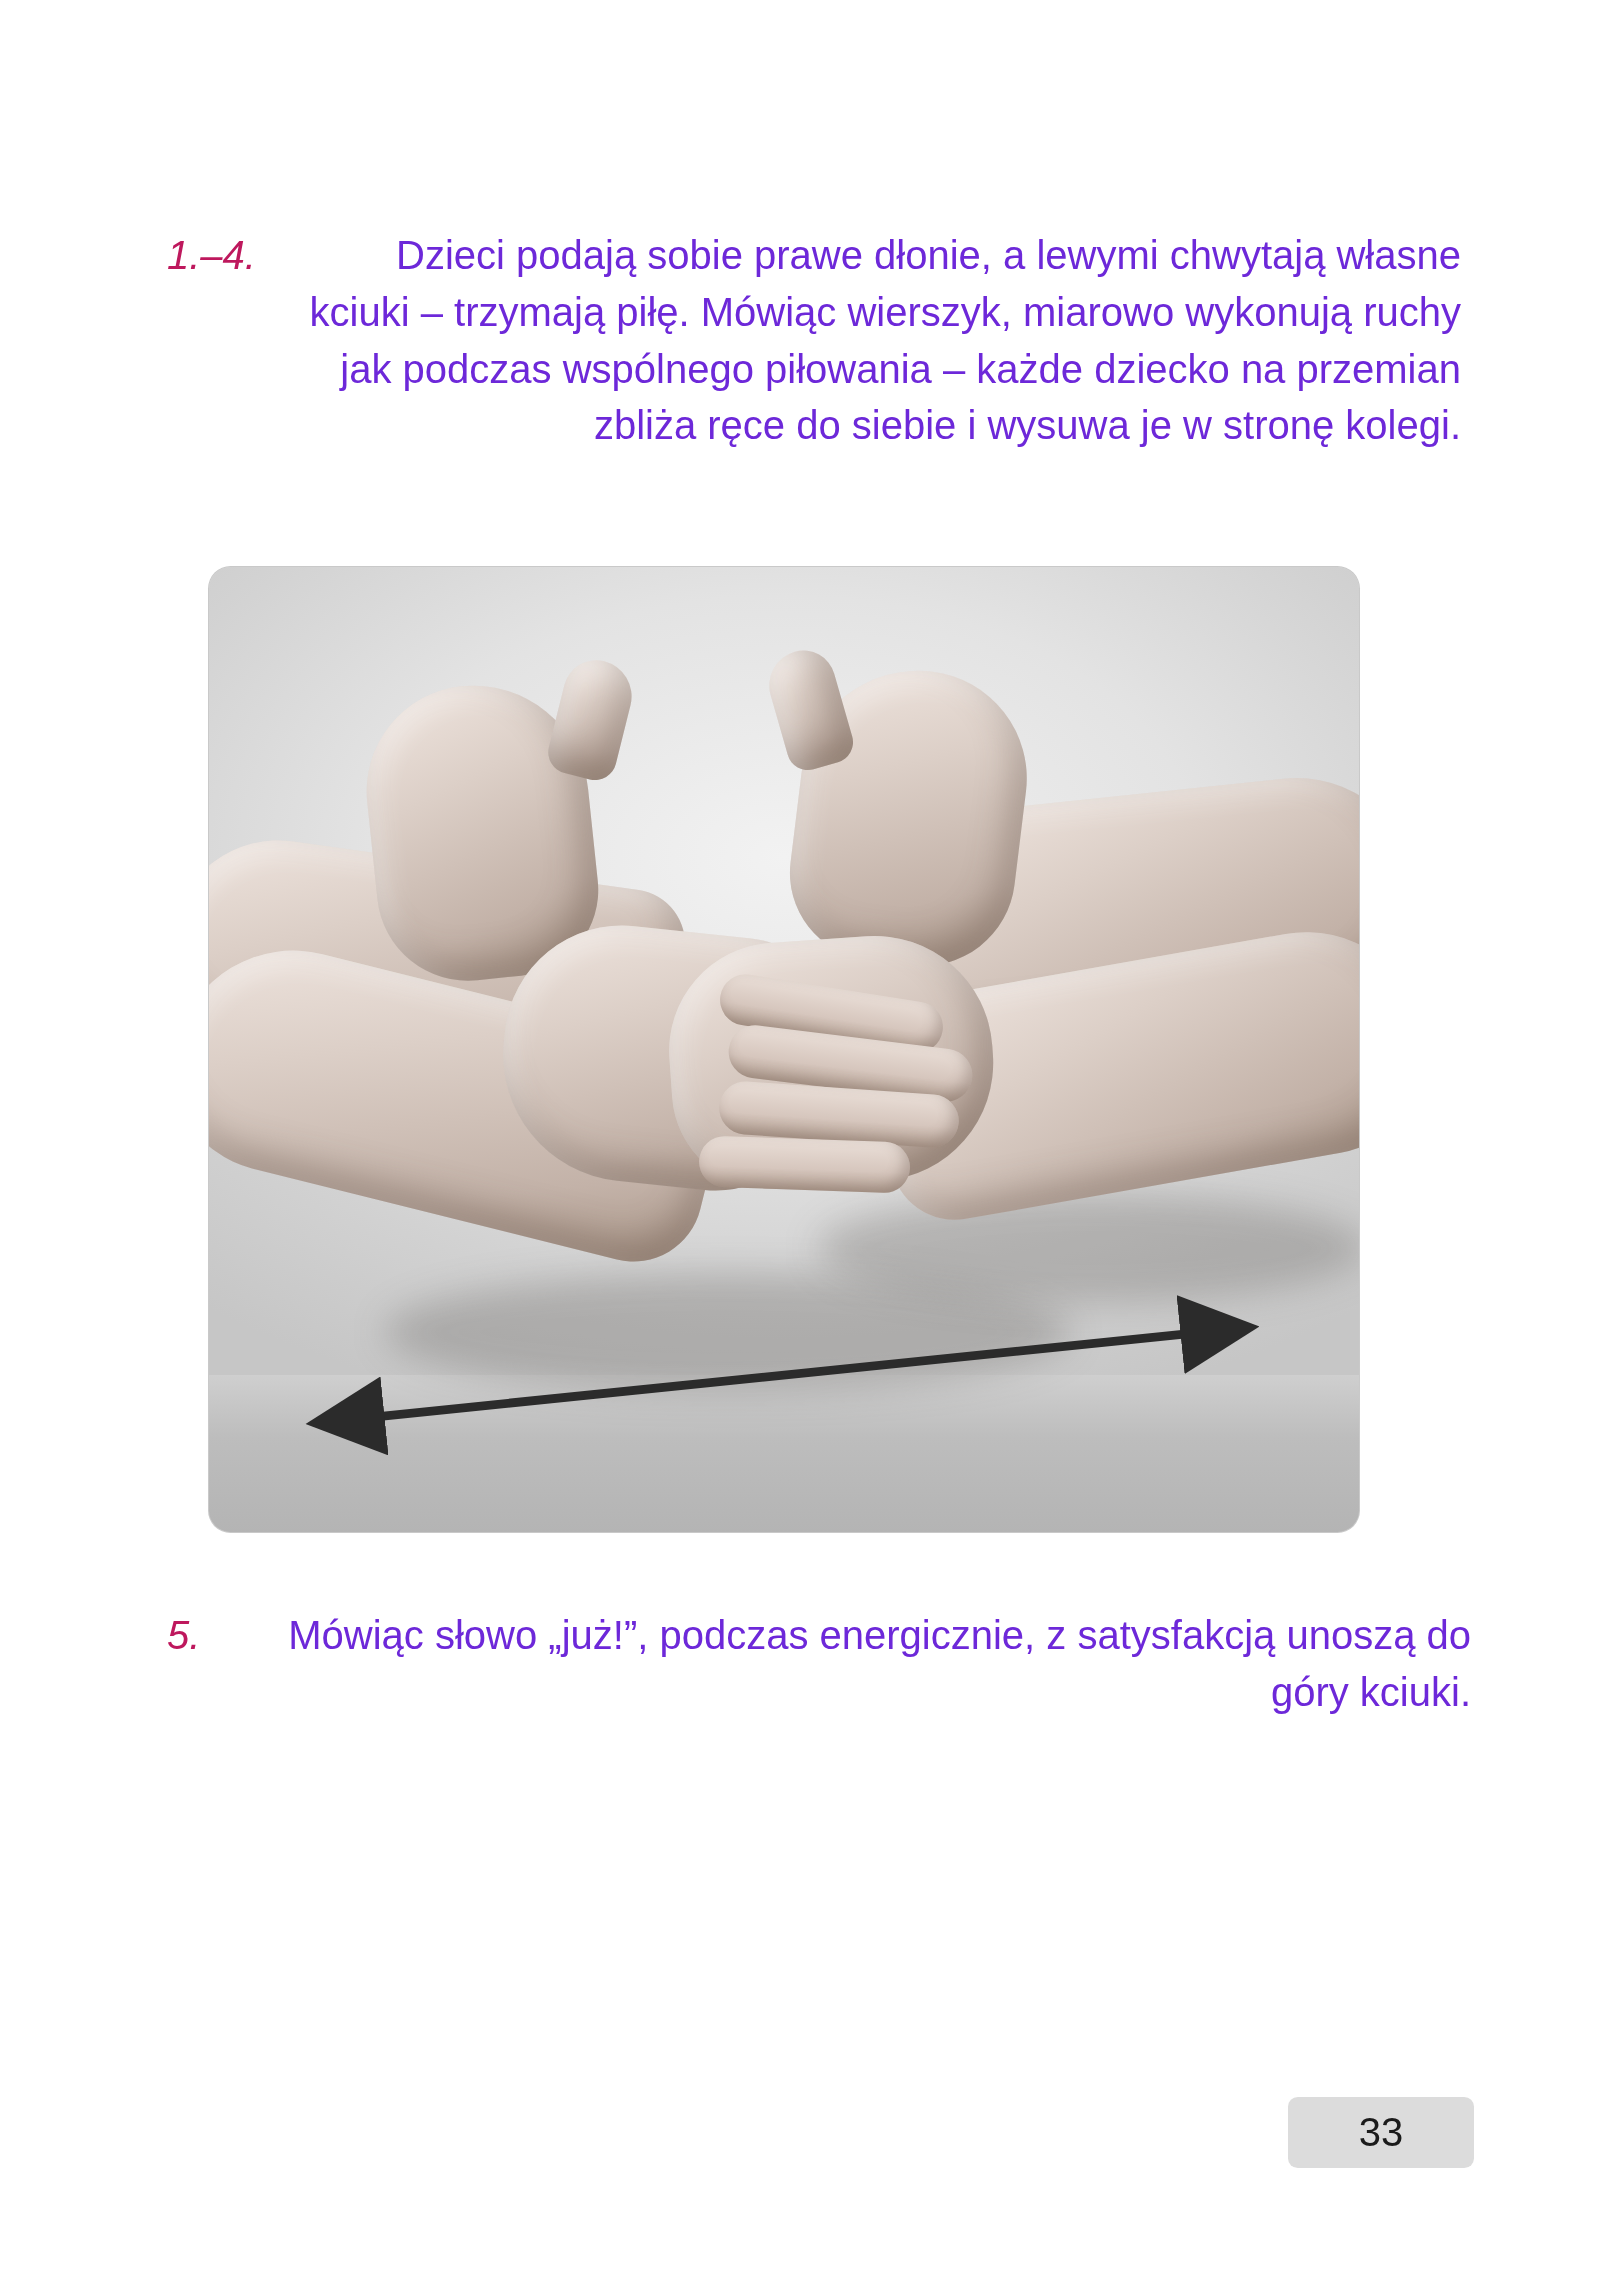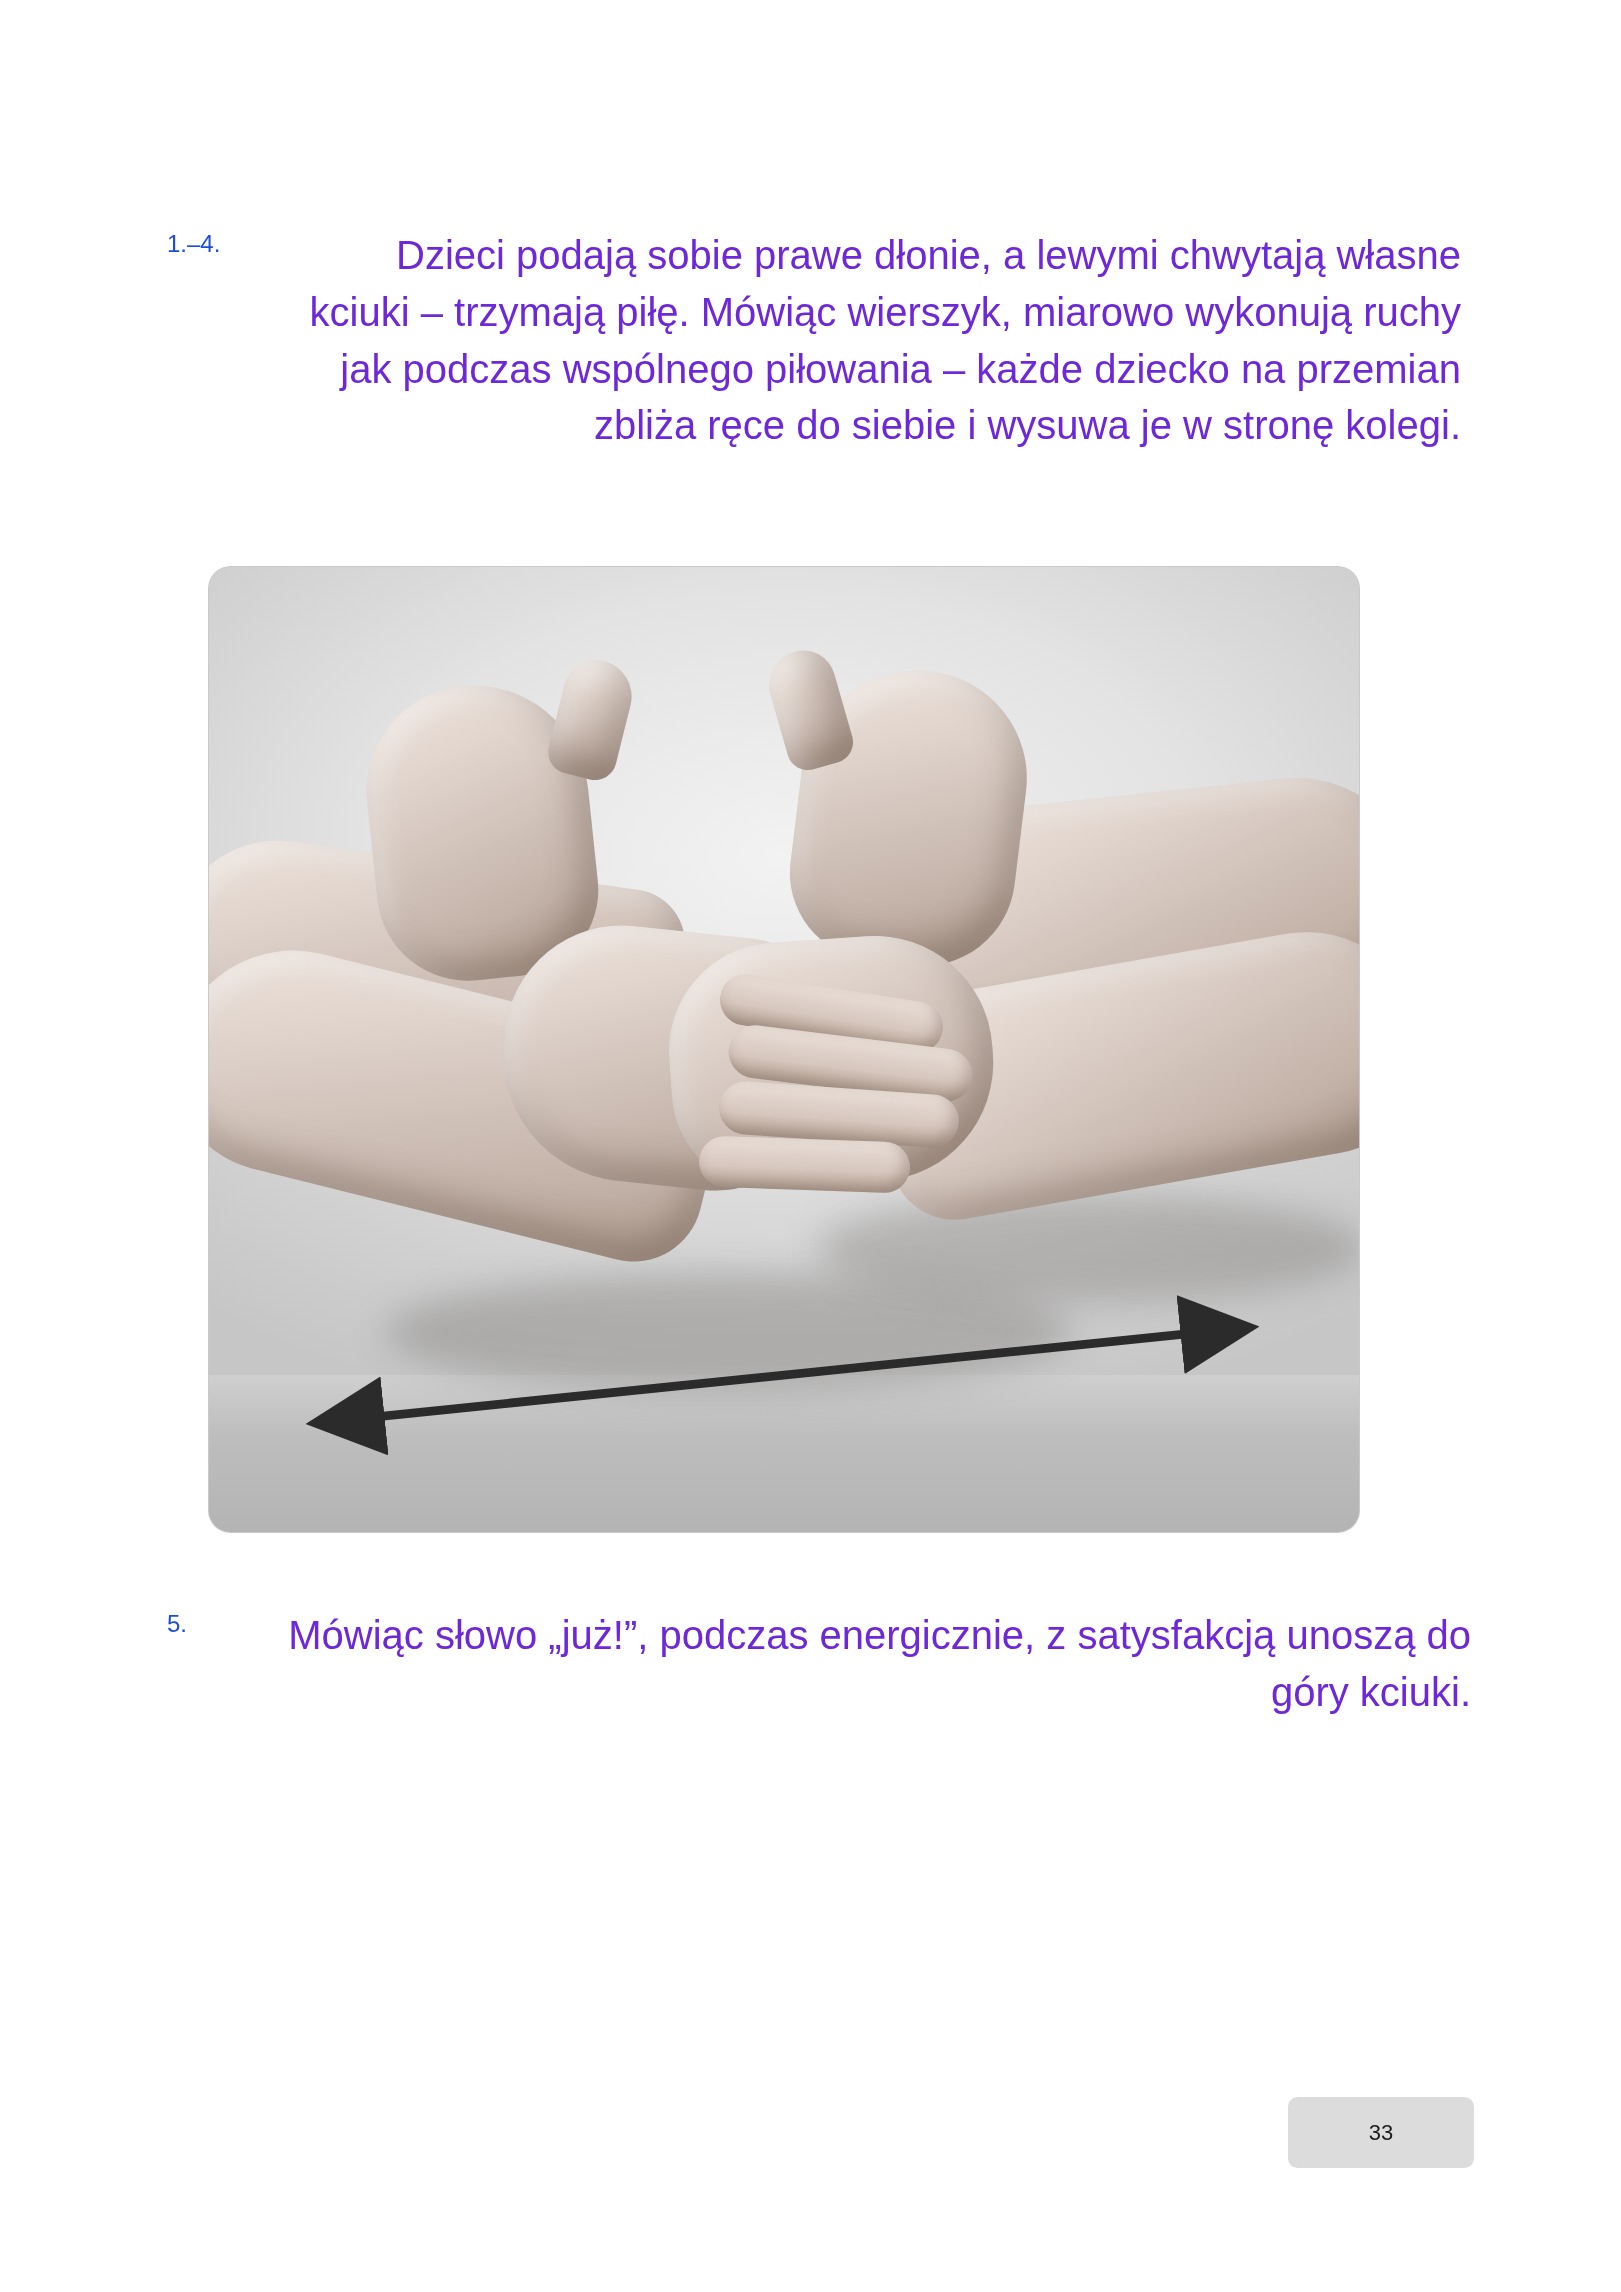--- a/index.html
+++ b/index.html
@@ -36,25 +36,26 @@
     margin: 0 0 33px 0;
     color: #1b1b1b;
   }
 
   .step-block {
     display: flex;
     align-items: flex-start;
     margin: 0 0 25.5px 0;
   }
   .step-num {
-    font-size: 24px;
+    font-size: 40px;
     line-height: 1.42;
     white-space: nowrap;
     flex: 0 0 auto;
-    color: #1d4ed8;
+    color: #be185d;
+    font-style: italic;
   }
   .step-num.wide { width: 120px; }
   .step-text {
     font-size: 40px;
     line-height: 1.42;
     color: #6d28d9;
     flex: 1 1 auto;
     text-align: right;
   }
 
@@ -201,21 +202,21 @@
     position: absolute;
     right: 147px;
     bottom: 125px;
     width: 186px;
     height: 71px;
     background: #dcdcdc;
     border-radius: 9.8px;
     display: flex;
     align-items: center;
     justify-content: center;
-    font-size: 22px;
+    font-size: 40px;
     color: #1b1b1b;
   }
 
   .after-figure {
     position: absolute;
     left: 167px;
     top: 1607px;
     width: 1304px;
   }
   .after-figure .step-block { margin-bottom: 0; }

